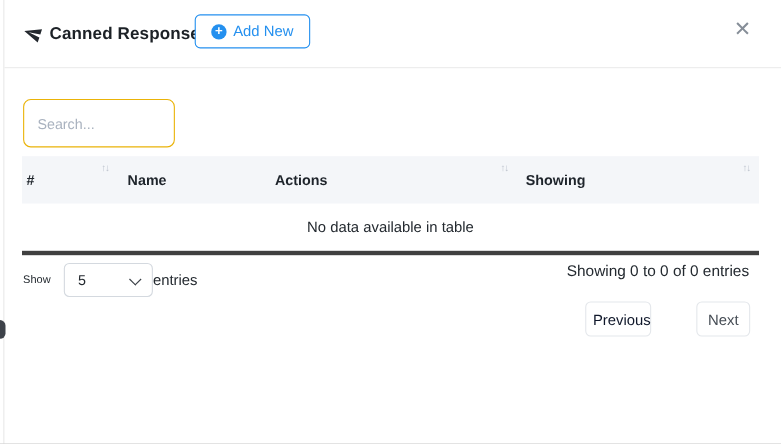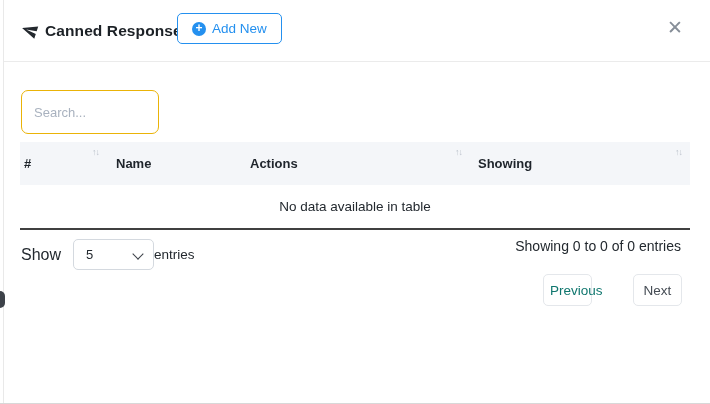--- a/index.html
+++ b/index.html
@@ -37,38 +37,38 @@
   .th{position:relative;box-sizing:border-box;display:flex;align-items:center;
     font-size:13px;font-weight:700;color:#1e242b;}
   .th-num{width:88px;padding-left:4px;}
   .th-name{width:134px;padding-left:8px;}
   .th-message{width:228px;padding-left:8px;}
   .th-actions{width:220px;padding-left:8px;}
   .sort{position:absolute;top:5px;right:8px;font-size:9px;color:#bdc3cd;letter-spacing:-1px;
     font-weight:400;}
   .th-num .sort{right:9px;}
   .empty-row{position:absolute;left:20px;top:185px;width:670px;height:43px;
-    border-bottom:2px solid #404040;display:flex;align-items:center;justify-content:center;
+    border-bottom:4px solid #404040;display:flex;align-items:center;justify-content:center;
     font-size:13.5px;color:#23292f;}
 
   
   .show-wrap{position:absolute;left:21px;top:239px;height:31px;display:flex;align-items:center;}
-  .show-label{font-size:16px;color:#23292f;}
+  .show-label{font-size:10px;color:#23292f;}
   .select{position:relative;margin-left:12px;width:81px;height:31px;box-sizing:border-box;
     border:1px solid #d4d9df;border-radius:5px;background:#fff;display:flex;align-items:center;
     padding-left:12px;font-size:13px;color:#23292f;cursor:pointer;}
   .chev{position:absolute;right:11px;top:10px;width:7px;height:7px;
     border-right:1.6px solid #3c4248;border-bottom:1.6px solid #3c4248;transform:rotate(45deg);}
   .entries-label{font-size:13.5px;color:#23292f;}
   .info{position:absolute;right:29px;top:238px;font-size:14px;color:#23292f;}
 
   .pager{position:absolute;right:28px;top:274px;display:flex;gap:13px;}
   .pg-btn{height:32px;box-sizing:border-box;background:#fff;border:1px solid #e4e7eb;
     border-radius:5px;font-family:inherit;font-size:13.5px;cursor:pointer;}
-  .pg-prev{width:49px;color:#0f766e;}
+  .pg-prev{width:60px;color:#0f172a;}
   .pg-next{width:49px;color:#454c54;margin-left:28px;}
 </style>
 </head>
 <body>
 
 <div class="page">
   <div class="left-line"></div>
   <div class="knob"></div>
 
   <div class="hdr">

